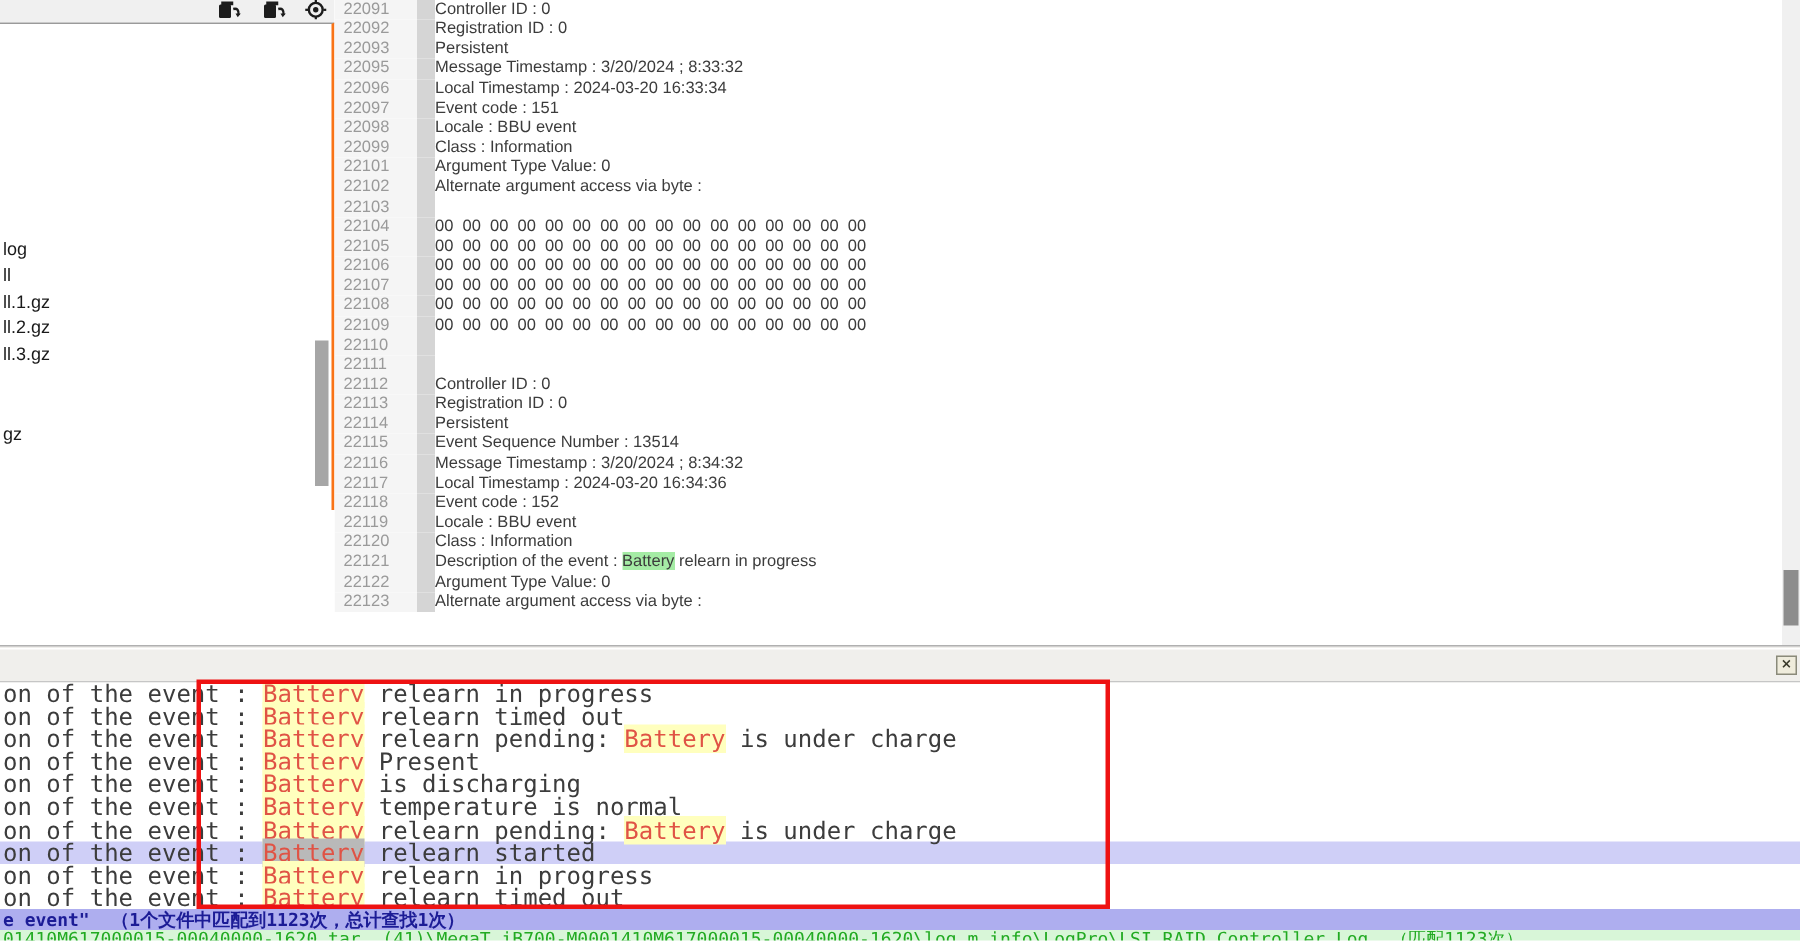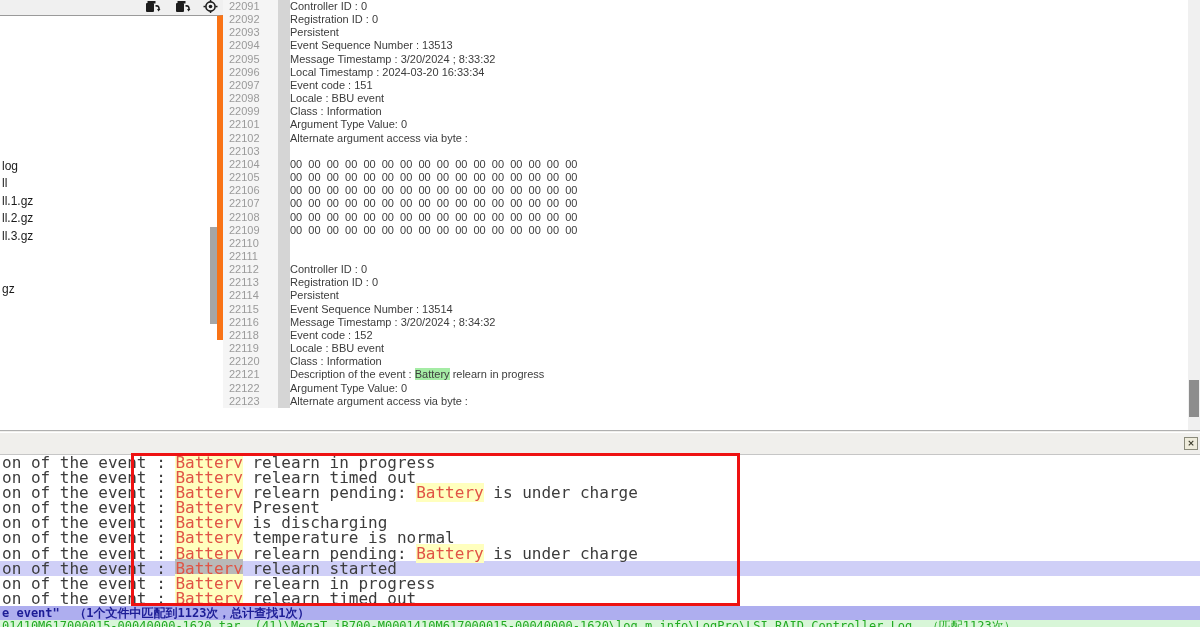--- a/index.html
+++ b/index.html
@@ -6,21 +6,21 @@
   body{
     position:relative;width:1200px;height:627px;overflow:hidden;
     background:#ffffff;font-family:"Liberation Sans",sans-serif;
   }
   
   .toolbar{position:absolute;left:0;top:0;width:223px;height:15px;background:#f0f0f0;}
   .tb-icon{position:absolute;top:0;width:16px;height:13px;cursor:pointer;}
   .tb-icon svg{display:block;}
   
   .sidebar{position:absolute;left:0;top:15px;width:223px;height:325px;background:#fff;
-    border-top:1px solid #9a9a9a;border-right:6px solid #f97316;box-sizing:border-box;overflow:hidden;}
+    border-top:1px solid #9a9a9a;border-right:2px solid #f97316;box-sizing:border-box;overflow:hidden;}
   .tree-item{position:absolute;left:0;height:17px;line-height:17px;font-size:12px;color:#1a1a1a;
     white-space:pre;padding-left:2px;}
   .tree-item.sel{background:#d9d9d9;width:127px;}
   .tree-item:nth-child(1){top:142px;}
   .tree-item:nth-child(2){top:159px;text-align:center;}
   .tree-item:nth-child(3){top:177px;}
   .tree-item:nth-child(4){top:194px;}
   .tree-item:nth-child(5){top:212px;text-align:center;}
   .tree-item:nth-child(6){top:265px;}
   .tree-item:nth-child(7){top:354px;}
@@ -107,21 +107,20 @@
       <div class="tree-item sel">ller_Log</div>
     </div>
   <div class="side-thumb"></div>
 </div>
 
 <div class="main">
   <div id="log-lines">
       <div class="line"><span class="ln">22091</span><span class="strip"></span><span class="ltext"><span>Controller ID : 0</span></span></div>
       <div class="line"><span class="ln">22092</span><span class="strip"></span><span class="ltext"><span>Registration ID : 0</span></span></div>
       <div class="line"><span class="ln">22093</span><span class="strip"></span><span class="ltext"><span>Persistent</span></span></div>
-      <div class="line"><span class="ln">22094</span><span class="strip"></span><span class="ltext"><span>Event Sequence Number : 13513</span></span></div>
       <div class="line"><span class="ln">22095</span><span class="strip"></span><span class="ltext"><span>Message Timestamp : 3/20/2024 ; 8:33:32</span></span></div>
       <div class="line"><span class="ln">22096</span><span class="strip"></span><span class="ltext"><span>Local Timestamp : 2024-03-20 16:33:34</span></span></div>
       <div class="line"><span class="ln">22097</span><span class="strip"></span><span class="ltext"><span>Event code : 151</span></span></div>
       <div class="line"><span class="ln">22098</span><span class="strip"></span><span class="ltext"><span>Locale : BBU event</span></span></div>
       <div class="line"><span class="ln">22099</span><span class="strip"></span><span class="ltext"><span>Class : Information</span></span></div>
       <div class="line"><span class="ln">22101</span><span class="strip"></span><span class="ltext"><span>Argument Type Value: 0</span></span></div>
       <div class="line"><span class="ln">22102</span><span class="strip"></span><span class="ltext"><span>Alternate argument access via byte :</span></span></div>
       <div class="line"><span class="ln">22103</span><span class="strip"></span><span class="ltext"><span></span></span></div>
       <div class="line"><span class="ln">22104</span><span class="strip"></span><span class="ltext"><span>00  00  00  00  00  00  00  00  00  00  00  00  00  00  00  00</span></span></div>
       <div class="line"><span class="ln">22105</span><span class="strip"></span><span class="ltext"><span>00  00  00  00  00  00  00  00  00  00  00  00  00  00  00  00</span></span></div>
@@ -129,20 +128,21 @@
       <div class="line"><span class="ln">22107</span><span class="strip"></span><span class="ltext"><span>00  00  00  00  00  00  00  00  00  00  00  00  00  00  00  00</span></span></div>
       <div class="line"><span class="ln">22108</span><span class="strip"></span><span class="ltext"><span>00  00  00  00  00  00  00  00  00  00  00  00  00  00  00  00</span></span></div>
       <div class="line"><span class="ln">22109</span><span class="strip"></span><span class="ltext"><span>00  00  00  00  00  00  00  00  00  00  00  00  00  00  00  00</span></span></div>
       <div class="line"><span class="ln">22110</span><span class="strip"></span><span class="ltext"><span></span></span></div>
       <div class="line"><span class="ln">22111</span><span class="strip"></span><span class="ltext"><span></span></span></div>
       <div class="line"><span class="ln">22112</span><span class="strip"></span><span class="ltext"><span>Controller ID : 0</span></span></div>
       <div class="line"><span class="ln">22113</span><span class="strip"></span><span class="ltext"><span>Registration ID : 0</span></span></div>
       <div class="line"><span class="ln">22114</span><span class="strip"></span><span class="ltext"><span>Persistent</span></span></div>
       <div class="line"><span class="ln">22115</span><span class="strip"></span><span class="ltext"><span>Event Sequence Number : 13514</span></span></div>
       <div class="line"><span class="ln">22116</span><span class="strip"></span><span class="ltext"><span>Message Timestamp : 3/20/2024 ; 8:34:32</span></span></div>
+      <div class="line"><span class="ln">22117</span><span class="strip"></span><span class="ltext"><span>Local Timestamp : 2024-03-20 16:34:36</span></span></div>
       <div class="line"><span class="ln">22118</span><span class="strip"></span><span class="ltext"><span>Event code : 152</span></span></div>
       <div class="line"><span class="ln">22119</span><span class="strip"></span><span class="ltext"><span>Locale : BBU event</span></span></div>
       <div class="line"><span class="ln">22120</span><span class="strip"></span><span class="ltext"><span>Class : Information</span></span></div>
       <div class="line"><span class="ln">22121</span><span class="strip"></span><span class="ltext"><span>Description of the event : </span><span class="hl-match">Battery</span><span> relearn in progress</span></span></div>
       <div class="line"><span class="ln">22122</span><span class="strip"></span><span class="ltext"><span>Argument Type Value: 0</span></span></div>
       <div class="line"><span class="ln">22123</span><span class="strip"></span><span class="ltext"><span>Alternate argument access via byte :</span></span></div>
     </div>
 </div>
 <div class="vscroll">
   <div class="vthumb"></div>

